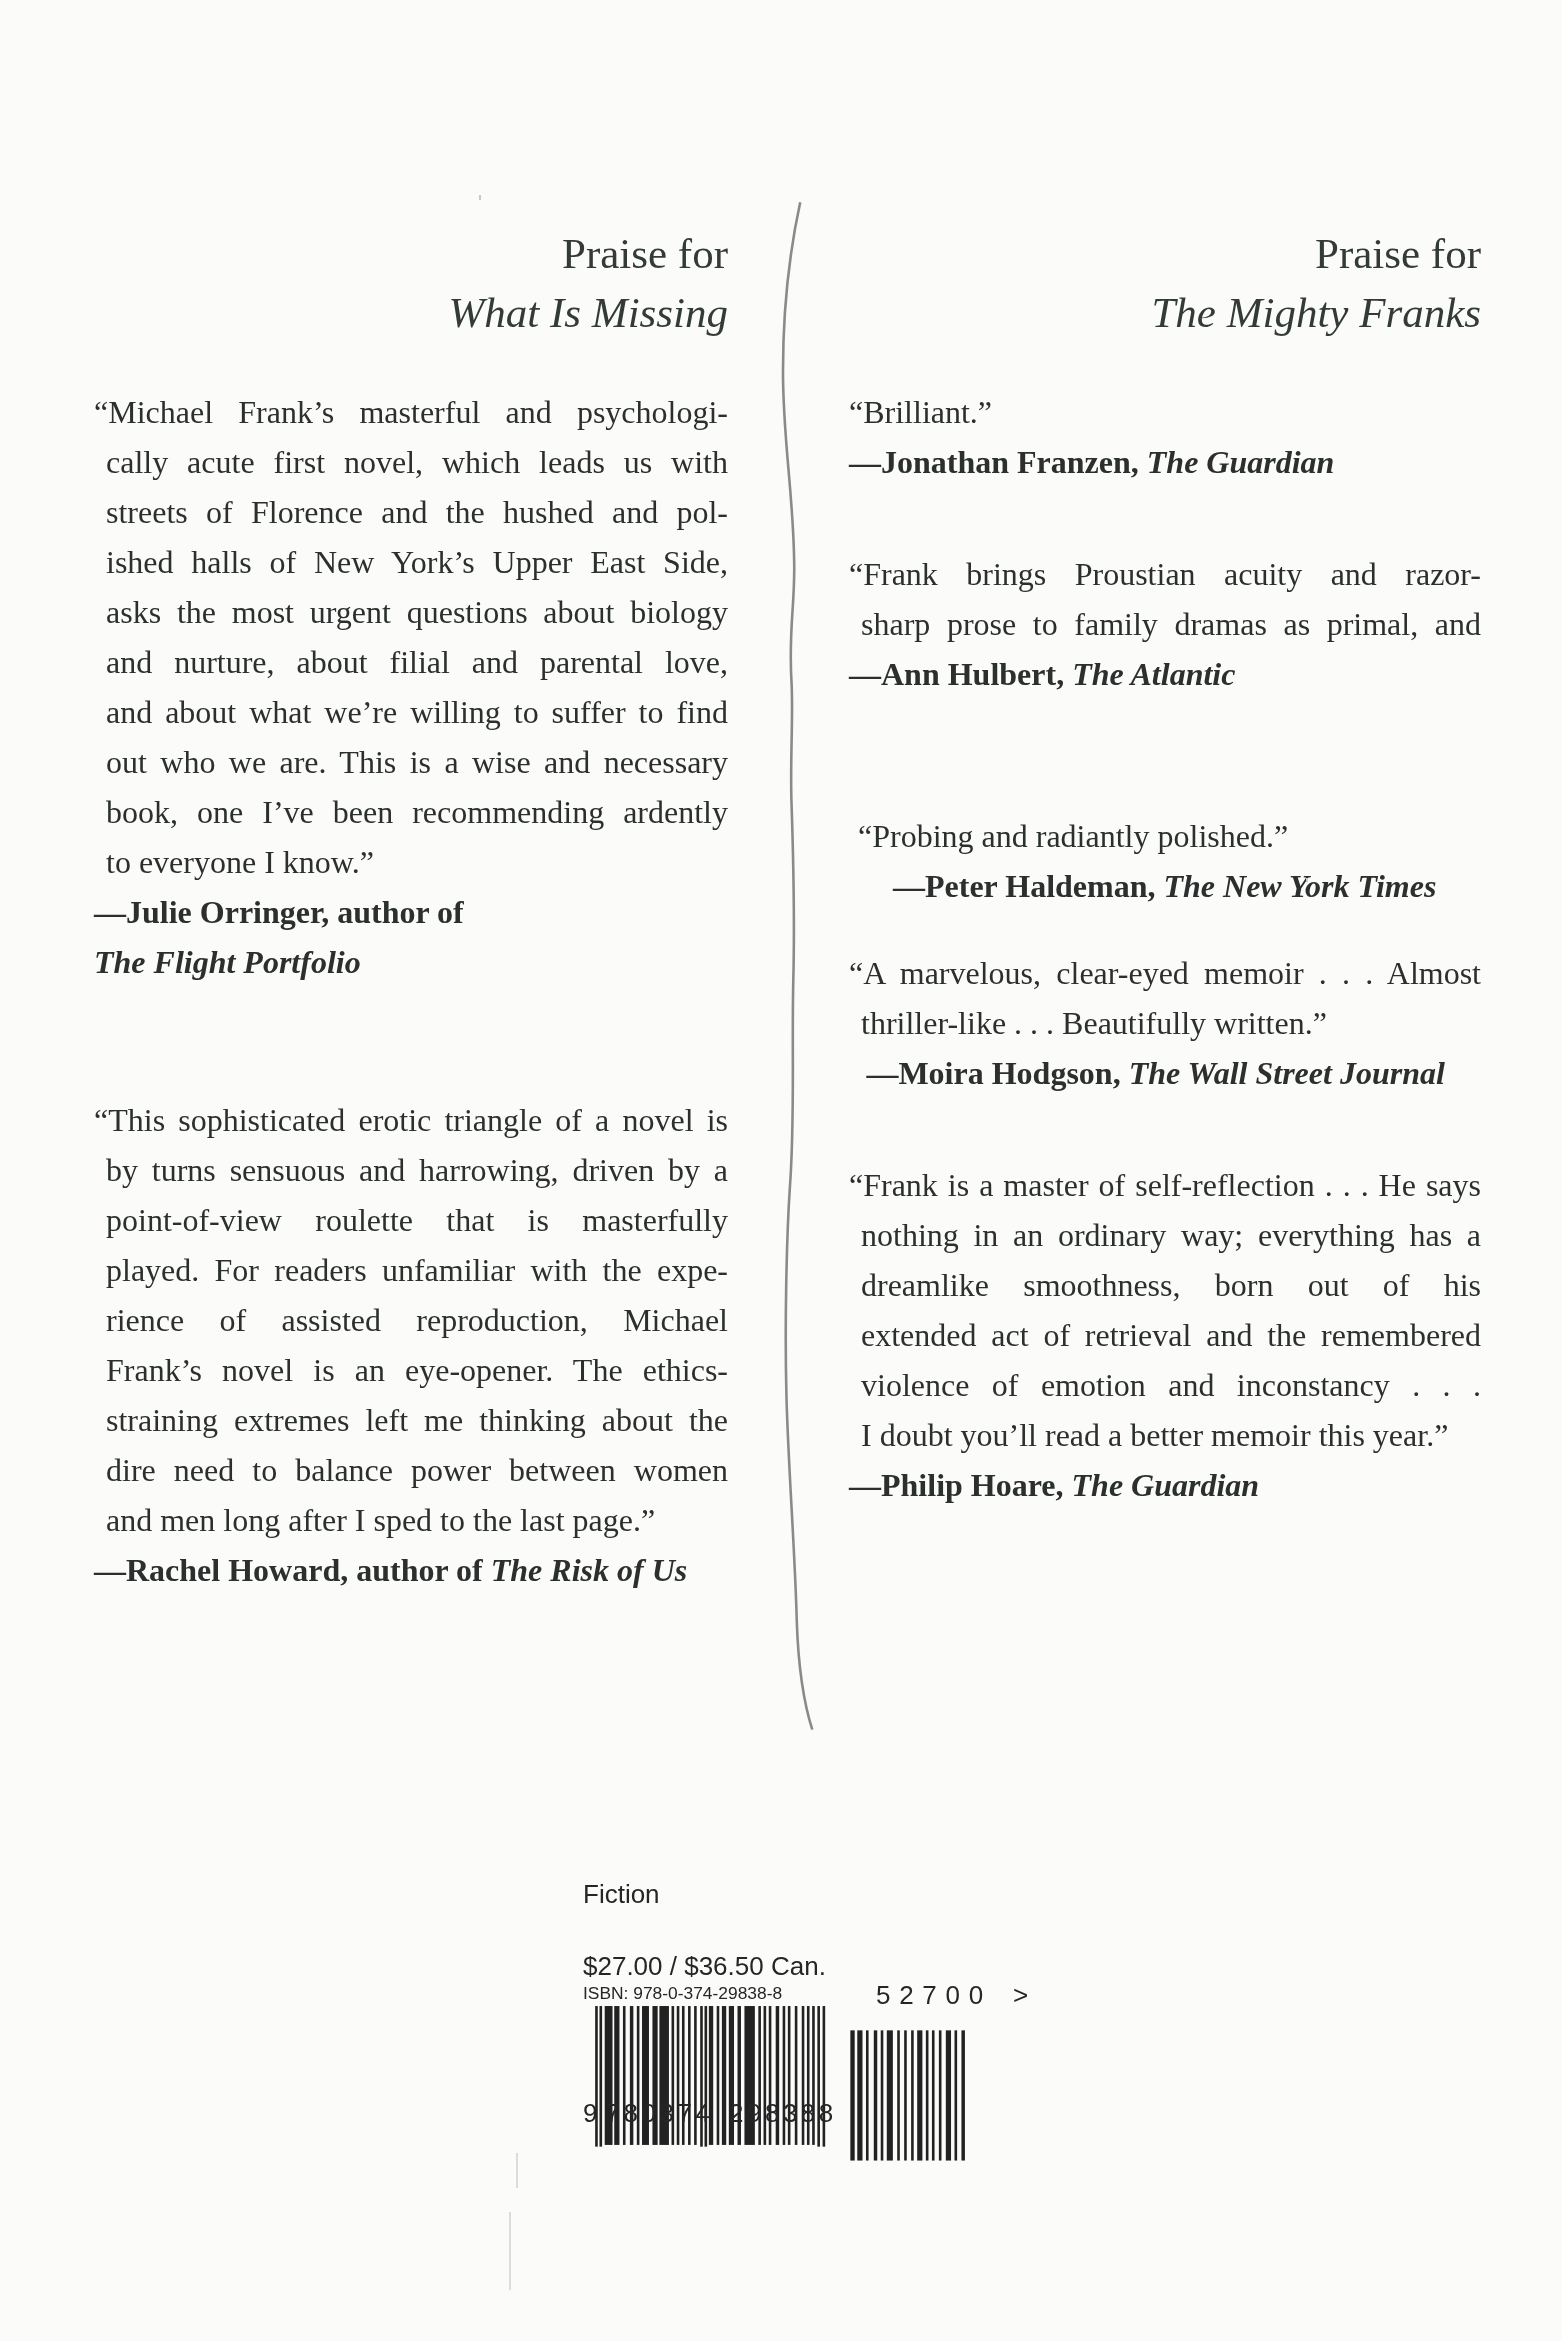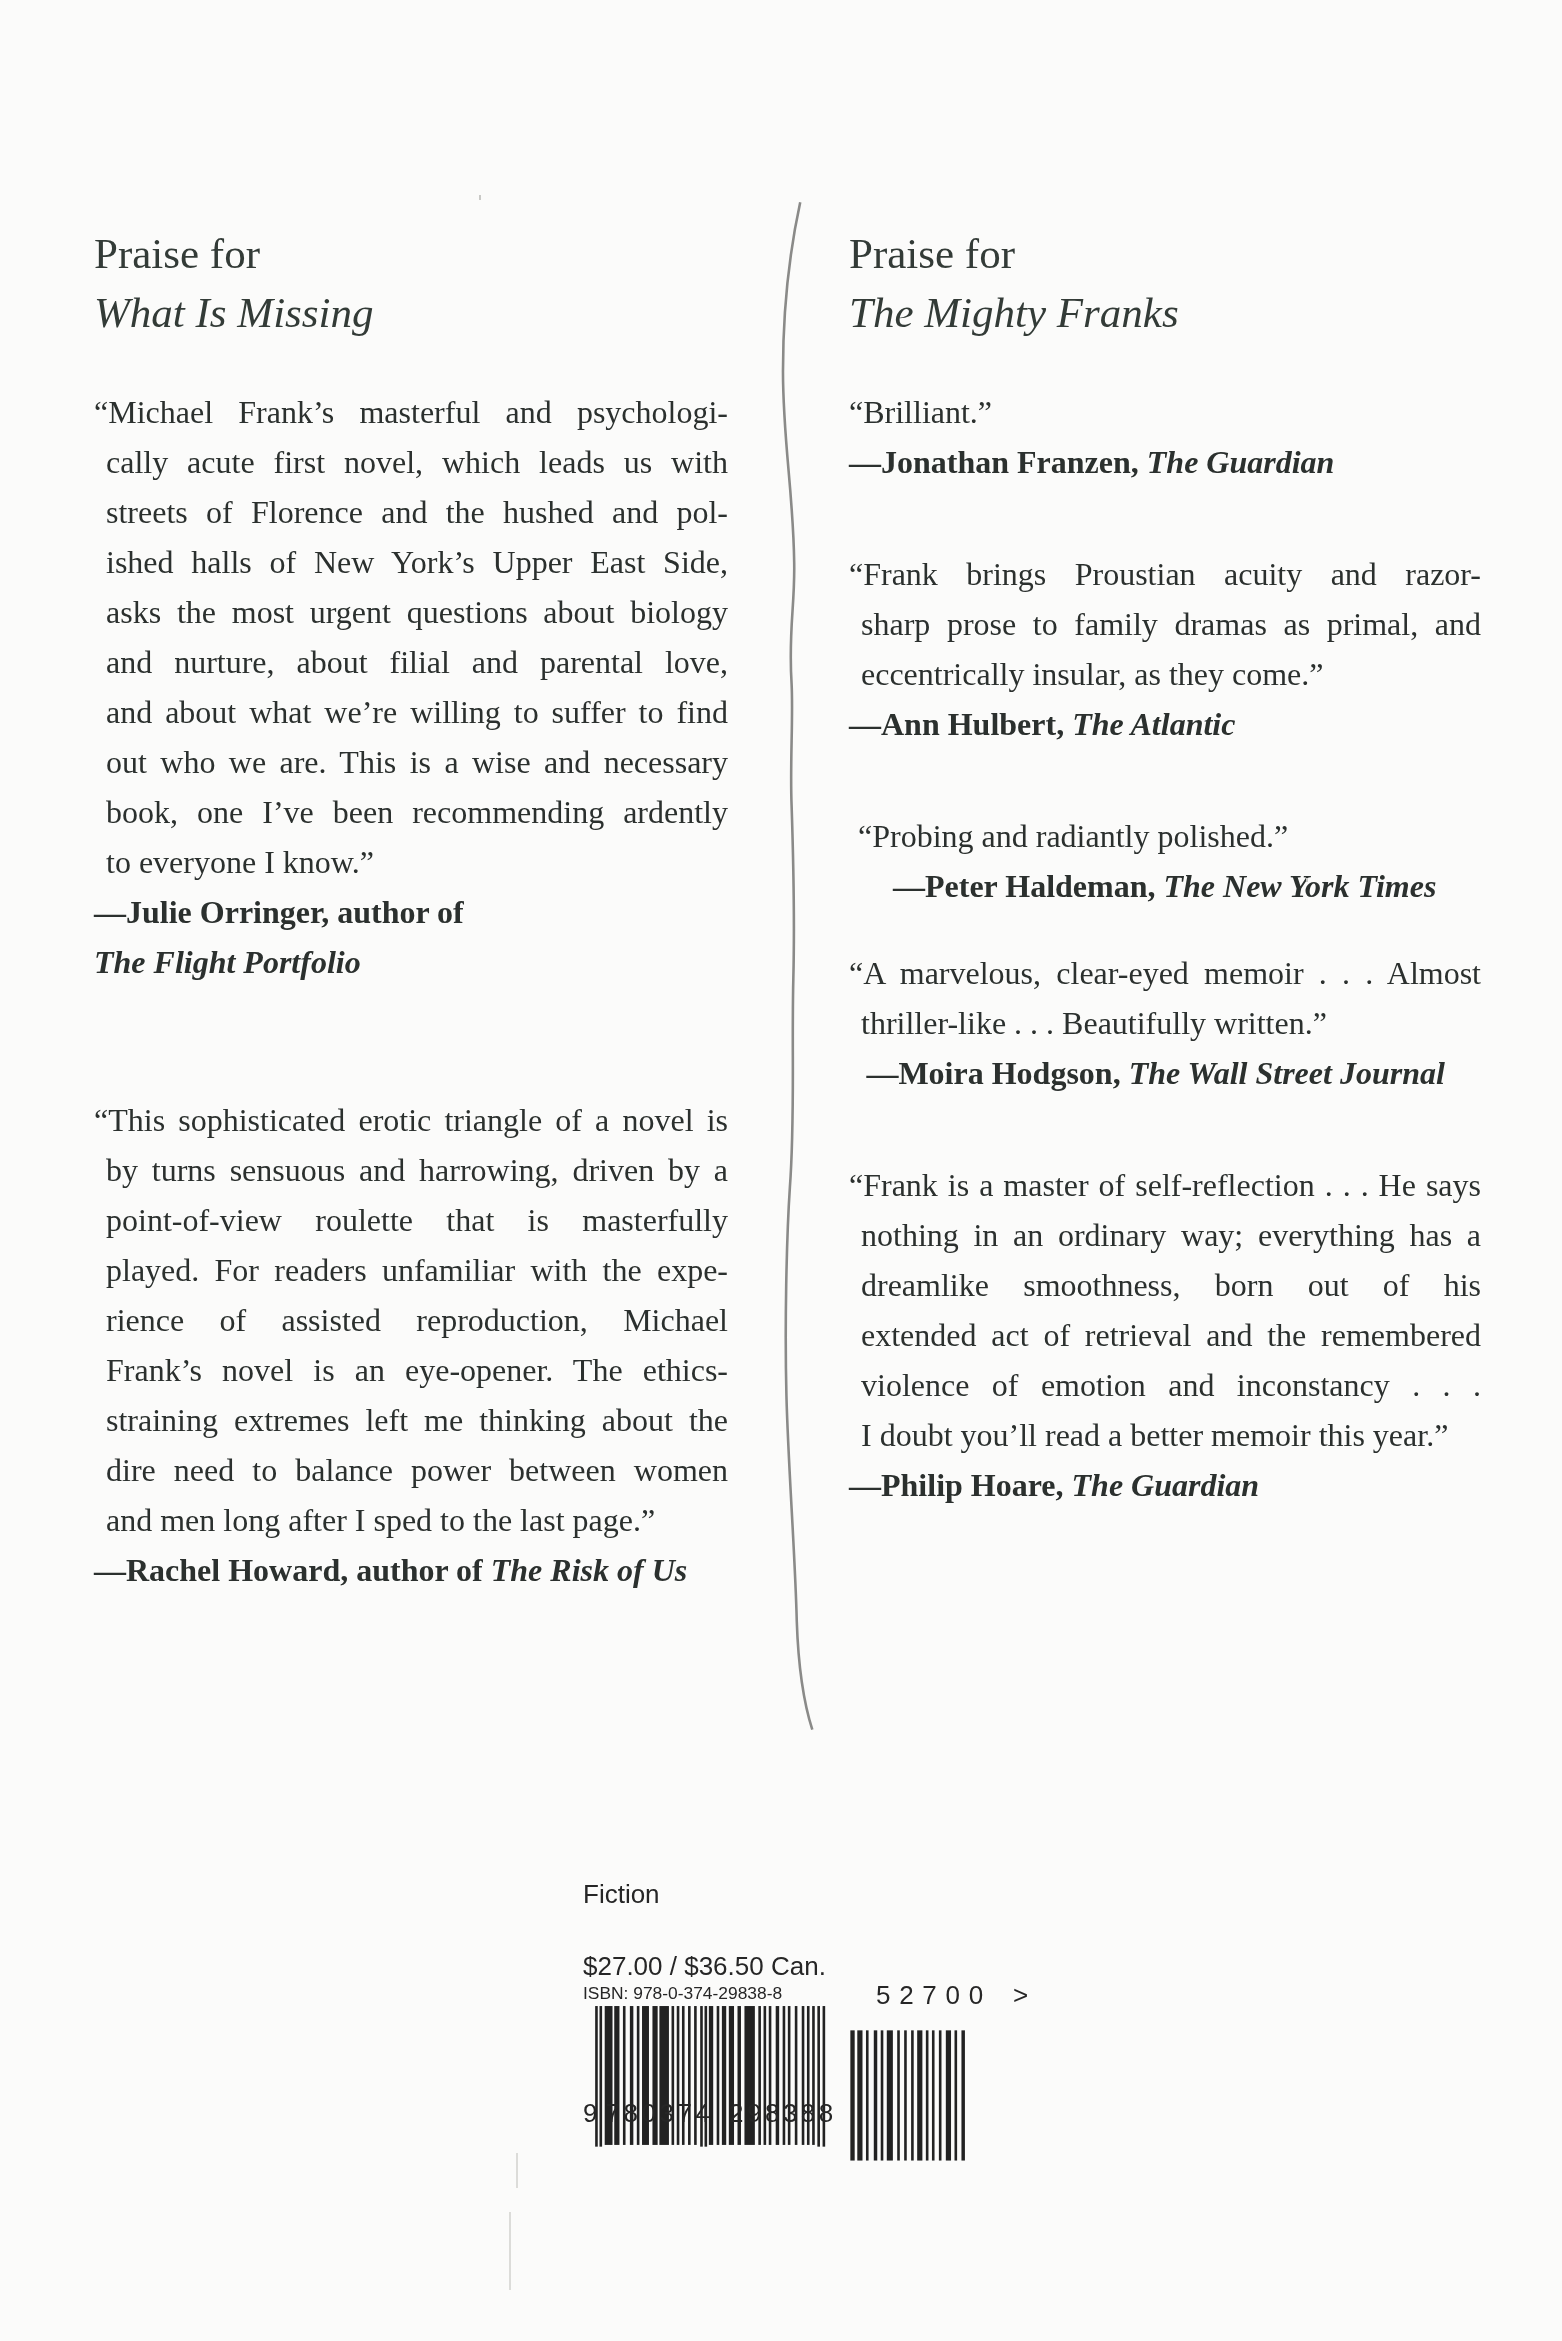--- a/index.html
+++ b/index.html
@@ -13,21 +13,21 @@
       color: #2b302e;
     }
     .page { position: absolute; inset: 0; }
     .col { position: absolute; top: 0; }
     .col-left { left: 94px; width: 634px; }
     .col-right { left: 849px; width: 632px; }
 
     .heading {
       position: absolute;
       left: 0; right: 0;
-      text-align: left;
+      text-align: right;
       font-size: 43px;
       line-height: 59px;
       color: #333b37;
     }
     .heading .line1 { display: block; }
     .heading .line2 { display: block; font-style: italic; }
 
     .quote {
       position: absolute;
       left: 0; right: 0;
@@ -125,21 +125,20 @@
     <div class="quote" style="top:387px;">
       <span class="q-line last">“Brilliant.”</span>
       <span class="attrib">
         <span>—Jonathan Franzen, </span><span class="src">The Guardian</span>
       </span>
     </div>
 
     <div class="quote" style="top:549px;">
       <span class="q-line">“Frank brings Proustian acuity and razor-</span>
       <span class="q-line indent">sharp prose to family dramas as primal, and</span>
-      <span class="q-line indent last">eccentrically insular, as they come.”</span>
       <span class="attrib">
         <span>—Ann Hulbert, </span><span class="src">The Atlantic</span>
       </span>
     </div>
 
     <div class="quote" style="top:811px;margin-left:9px;">
       <span class="q-line last">“Probing and radiantly polished.”</span>
       <span class="attrib" style="padding-left:35px;">
         <span>—Peter Haldeman, </span><span class="src">The New York Times</span>
       </span>

